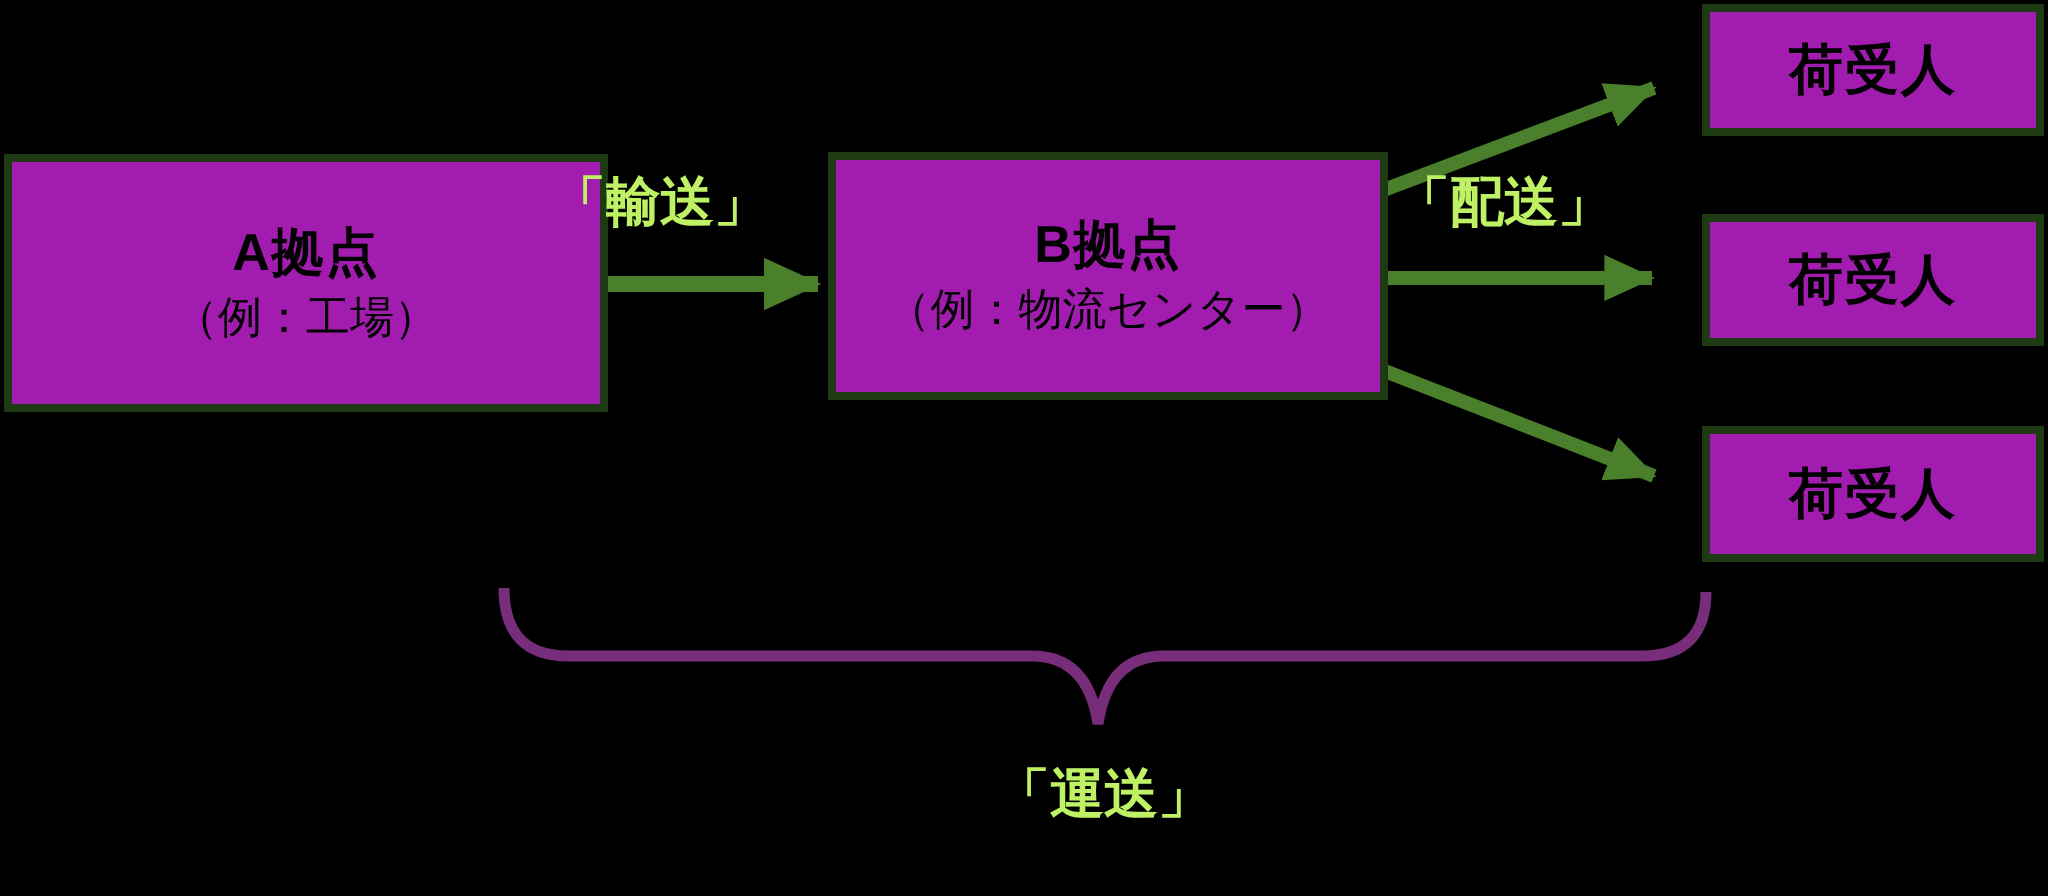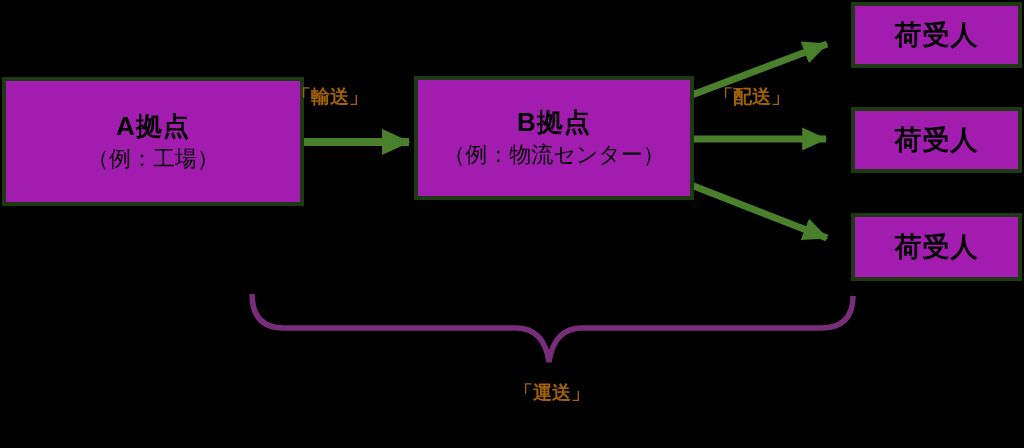--- a/index.html
+++ b/index.html
@@ -52,22 +52,22 @@
     line-height: 31px;
     white-space: nowrap;
   }
   .consignee-label {
     font-size: 27px;
     font-weight: bold;
     letter-spacing: 1px;
   }
   .edge-label {
     position: absolute;
-    color: #a16207;
-    font-size: 19px;
+    color: #bef264;
+    font-size: 27px;
     font-weight: bold;
     white-space: nowrap;
     transform: translateX(-50%);
     line-height: 1.1;
   }
   .l-transport { left: 330px; top: 87px; }
   .l-delivery  { left: 752px; top: 87px; }
   .l-carriage  {
     left: 552px;
     top: 383px;

